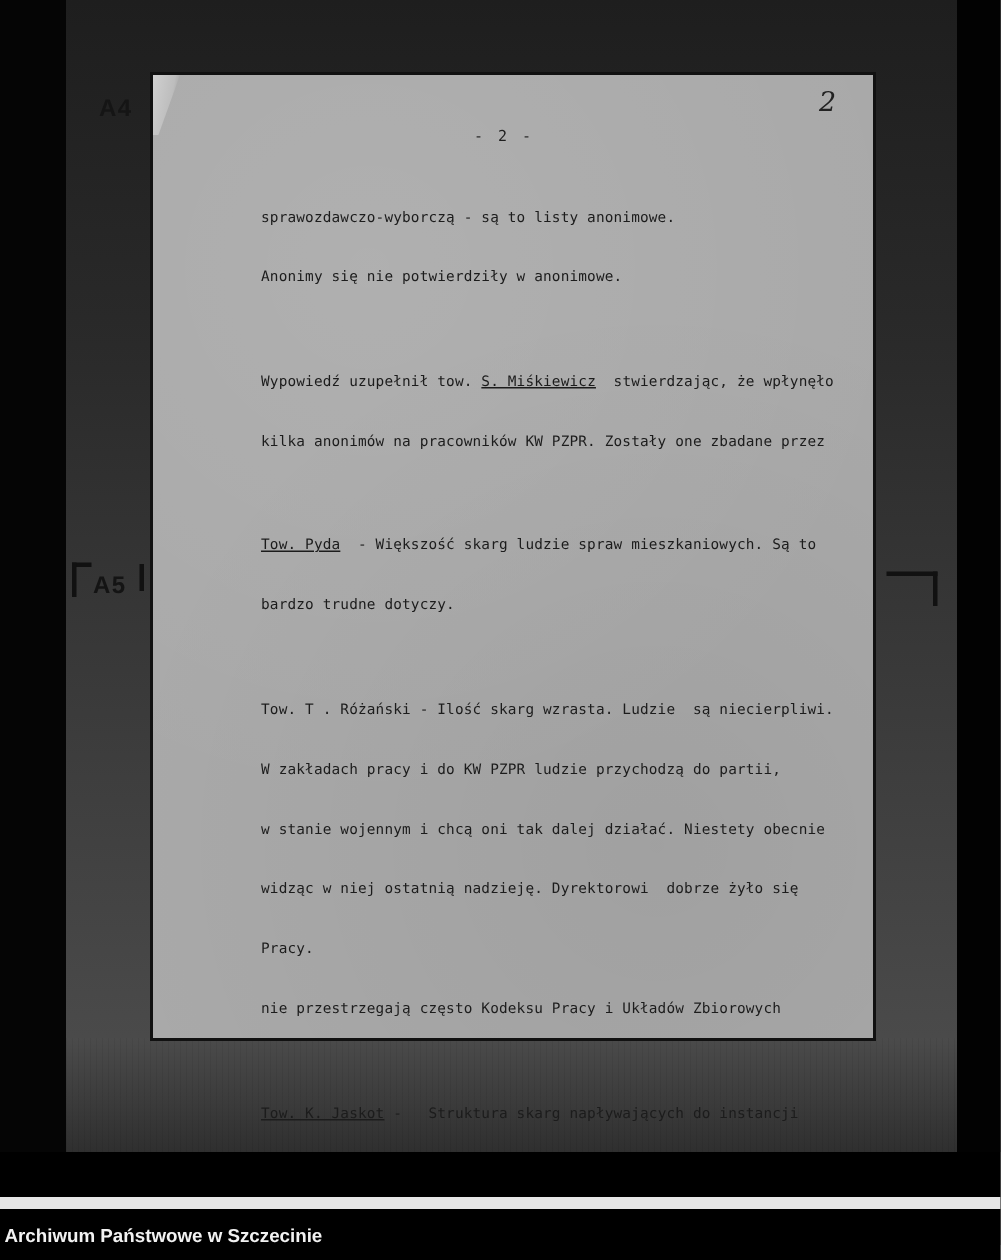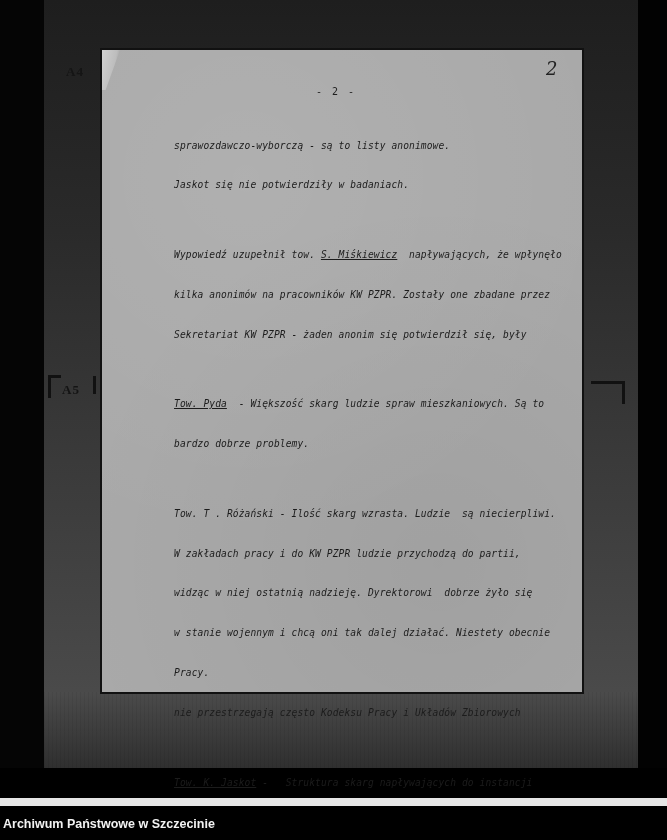--- a/index.html
+++ b/index.html
@@ -16,22 +16,22 @@
       position: absolute; left: 44px; top: 0; width: 594px; height: 768px;
       background: linear-gradient(180deg, #1e1e1e 0%, #2a2a2a 30%, #3a3a3a 60%, #4a4a4a 90%, #2b2b2b 100%);
     }
     .film-left-strip {
       position: absolute; left: 0; top: 0; width: 44px; height: 768px; background: #050505;
     }
     .film-right-strip {
       position: absolute; left: 638px; top: 0; width: 29px; height: 768px; background: #020202;
     }
     .marker {
-      position: absolute; color: #141414; font-family: Liberation Serif, serif;
-      font-weight: bold; font-size: 13px; letter-spacing: 1px;
+      position: absolute; color: #141414; font-family: Liberation Sans, sans-serif;
+      font-weight: bold; font-size: 16px; letter-spacing: 1px;
     }
     .marker-a4 { left: 66px; top: 64px; color: #151515; }
     .marker-a5 { left: 62px; top: 382px; }
     .bracket-left {
       position: absolute; left: 48px; top: 375px; width: 10px; height: 20px;
       border-left: 3px solid #111; border-top: 3px solid #111;
     }
     .bracket-a5-right {
       position: absolute; left: 93px; top: 376px; width: 3px; height: 18px; background: #111;
     }
@@ -58,21 +58,21 @@
     }
     .page-number {
       position: absolute; left: 316px; top: 86px; font-size: 10px; color: #1e1e1e;
       letter-spacing: 2px;
     }
     .text-body {
       position: absolute; left: 174px; top: 112px; width: 412px;
       font-size: 9.6px; line-height: 13.3px; color: #1c1c1c; letter-spacing: 0.1px;
     }
     .para { margin: 0 0 3px 0; white-space: pre; }
-    .line { display: block; white-space: pre; font-style: italic; }
+    .line { display: block; white-space: pre; }
     .speaker { text-decoration: underline; text-decoration-thickness: 1px; }
     .bottom-band {
       position: absolute; left: 0; top: 798px; width: 667px; height: 8px; background: #e6e6e6;
     }
     .footer {
       position: absolute; left: 0; top: 806px; width: 667px; height: 24px; background: #000;
     }
     .footer-text {
       position: absolute; left: 3px; top: 11px;
       font-family: "Liberation Sans", sans-serif; font-size: 12.5px; color: #f2f2f2;
@@ -100,36 +100,35 @@
   <div class="bracket-right"></div>
 
   <div class="page"></div>
   <div class="page-fold"></div>
   <span class="handwritten-num">2</span>
   <span class="page-number">- 2 -</span>
 
   <div class="text-body">
     <div class="para">
       <span class="line">sprawozdawczo-wyborczą - są to listy anonimowe.</span>
-      <span class="line">Jaskot się nie potwierdziły w badaniach.</span>
+      <span class="line">Anonimy się nie potwierdziły w anonimowe.</span>
     </div>
     <div class="para">
-      <span class="line"><span>Wypowiedź uzupełnił tow. </span><span class="speaker">S. Miśkiewicz</span><span>  napływających, że wpłynęło</span></span>
+      <span class="line"><span>Wypowiedź uzupełnił tow. </span><span class="speaker">S. Miśkiewicz</span><span>  stwierdzając, że wpłynęło</span></span>
       <span class="line">kilka anonimów na pracowników KW PZPR. Zostały one zbadane przez</span>
-      <span class="line">Sekretariat KW PZPR - żaden anonim się potwierdził się, były</span>
     </div>
     <div class="para">
       <span class="line"><span class="speaker">Tow. Pyda</span><span>  - Większość skarg ludzie spraw mieszkaniowych. Są to</span></span>
-      <span class="line">bardzo dobrze problemy.</span>
+      <span class="line">bardzo trudne dotyczy.</span>
     </div>
     <div class="para">
       <span class="line">Tow. T . Różański - Ilość skarg wzrasta. Ludzie  są niecierpliwi.</span>
       <span class="line">W zakładach pracy i do KW PZPR ludzie przychodzą do partii,</span>
+      <span class="line">w stanie wojennym i chcą oni tak dalej działać. Niestety obecnie</span>
       <span class="line">widząc w niej ostatnią nadzieję. Dyrektorowi  dobrze żyło się</span>
-      <span class="line">w stanie wojennym i chcą oni tak dalej działać. Niestety obecnie</span>
       <span class="line">Pracy.</span>
       <span class="line">nie przestrzegają często Kodeksu Pracy i Układów Zbiorowych</span>
     </div>
     <div class="para">
       <span class="line"><span class="speaker">Tow. K. Jaskot</span><span> -   Struktura skarg napływających do instancji</span></span>
       
       
       
       
       

